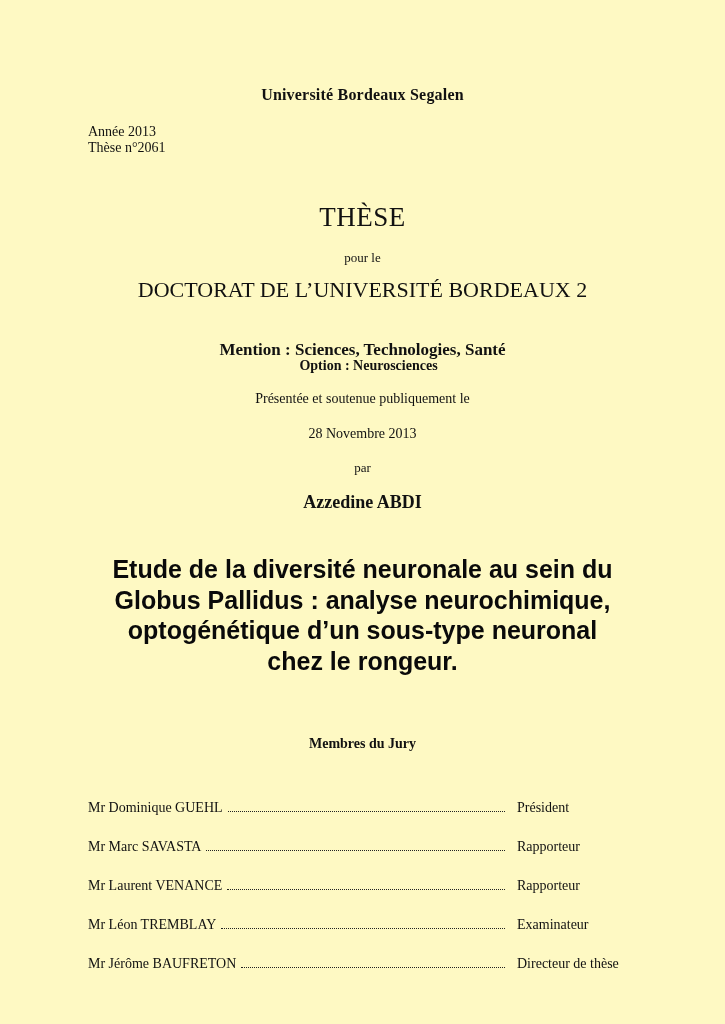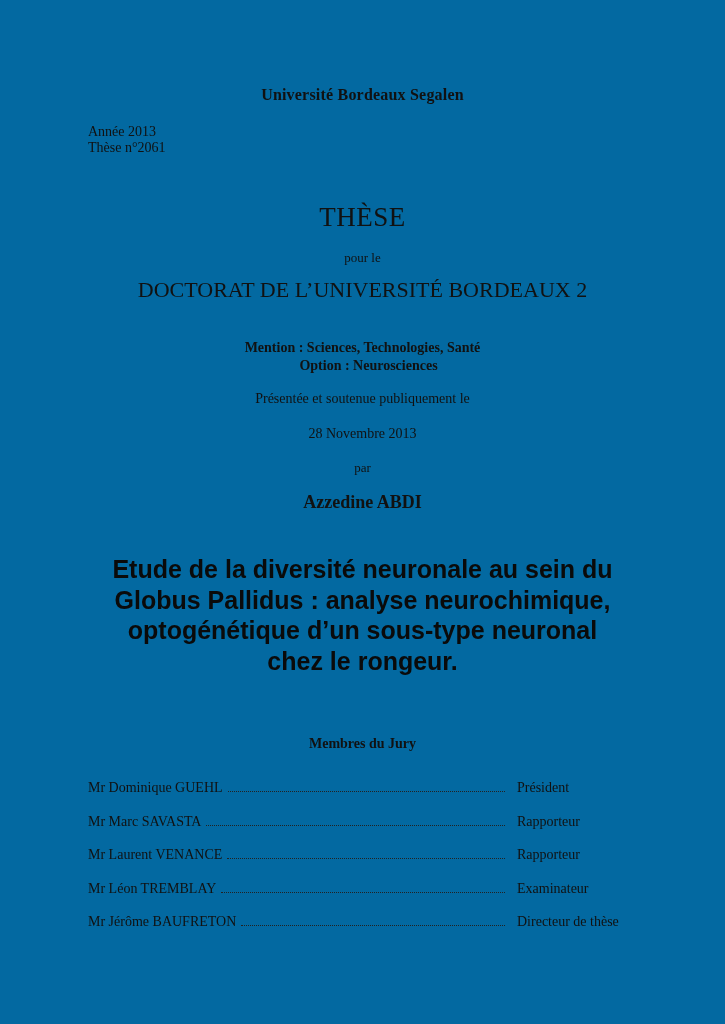--- a/index.html
+++ b/index.html
@@ -2,21 +2,21 @@
 <html lang="fr"><head>
 <meta charset="utf-8">
 <style>
   * { margin: 0; padding: 0; box-sizing: border-box; }
   html, body { background: #888; }
   .page {
     position: relative;
     width: 725px;
     height: 1024px;
     margin: 0 auto;
-    background: #0369a1;
+    background: #fef9c3;
     color: #111111;
     font-family: "Liberation Serif", "DejaVu Serif", serif;
     overflow: hidden;
   }
   .abs { position: absolute; left: 0; right: 0; }
   .centered { text-align: center; }
 
   .university-header {
     top: 86px;
     font-size: 16px;
@@ -42,21 +42,21 @@
     top: 250px;
     font-size: 13px;
   }
   .degree-line {
     top: 277px;
     font-size: 22px;
     font-weight: normal;
   }
   .mention-line {
     top: 340px;
-    font-size: 14px;
+    font-size: 17px;
     font-weight: bold;
   }
   .option-line {
     top: 358px;
     font-size: 14px;
     font-weight: bold;
     padding-left: 12px;
   }
   .presented-line {
     top: 391px;
@@ -95,20 +95,21 @@
     top: 780px;
     left: 88px;
     right: 88px;
   }
   .jury-row {
     display: flex;
     align-items: baseline;
     font-size: 14px;
     height: 19px;
     margin-bottom: 14.6px;
+    margin-top: 20px;
   }
   .jury-name { white-space: nowrap; }
   .jury-leader {
     flex: 1;
     border-bottom: 1.6px dotted #222;
     margin: 0 12px 3px 5px;
     min-width: 20px;
   }
   .jury-role {
     width: 120px;

